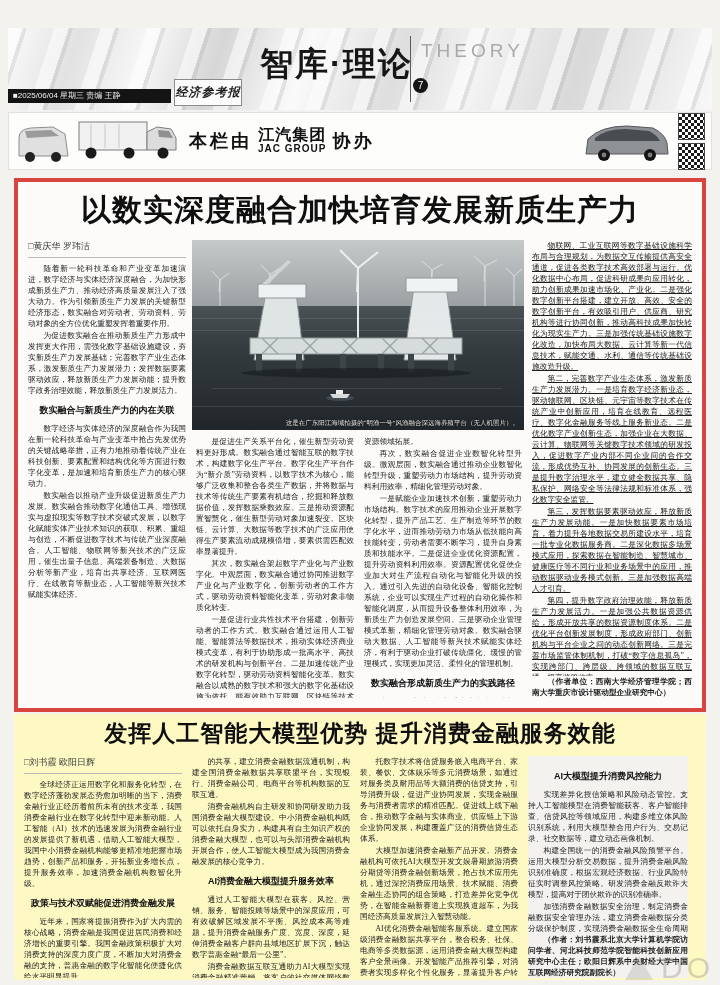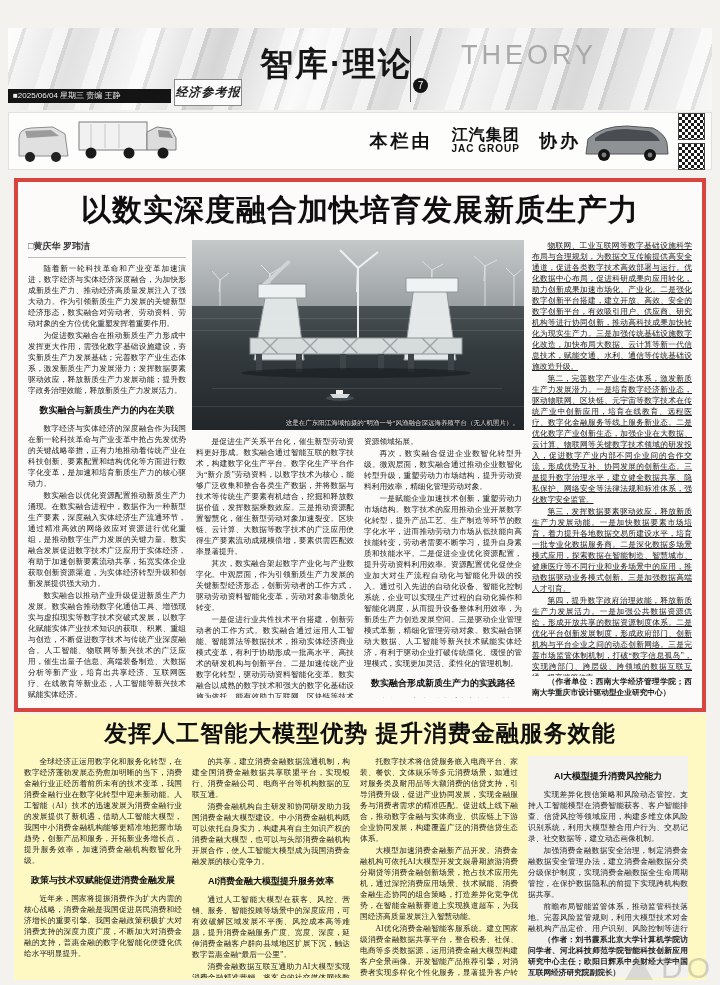--- a/index.html
+++ b/index.html
@@ -8,50 +8,50 @@
   
   .masthead{position:absolute;top:28px;left:8px;width:704px;height:82px;overflow:hidden;
     background:
       linear-gradient(108deg,#fbfbfb 0%,#e2e2e2 10%,#f7f7f7 20%,#d6d6d6 30%,#fafafa 42%,#dedede 55%,#f3f3f3 66%,#d9d9d9 80%,#f8f8f8 100%);}
   .masthead:after{content:"";position:absolute;inset:0;
       background:repeating-linear-gradient(108deg,rgba(255,255,255,.55) 0 14px,rgba(140,140,140,.18) 14px 18px,rgba(255,255,255,0) 18px 44px);}
   .section-title{position:absolute;left:252px;top:14px;font-family:"Liberation Sans",sans-serif;
       font-weight:bold;font-size:33px;letter-spacing:2px;color:#161616;z-index:2;}
   .mast-divider{position:absolute;left:402px;top:8px;width:1px;height:66px;background:#5a5a5a;z-index:2;}
   .theory{position:absolute;left:413px;top:12px;font-family:"Liberation Sans",sans-serif;
-      font-size:27px;letter-spacing:4px;color:#a9a9a9;font-weight:400;z-index:2;margin-left:40px;}
+      font-size:19px;letter-spacing:4px;color:#a9a9a9;font-weight:400;z-index:2;}
   .page-circle{position:absolute;left:405px;top:50px;width:15px;height:15px;border-radius:50%;
       background:#141414;color:#fff;font-family:"Liberation Sans",sans-serif;font-size:10px;
       line-height:15px;text-align:center;z-index:3;}
   .date-bar{position:absolute;left:0;bottom:7px;width:158px;height:14px;background:#141414;color:#eee;
       font-family:"Liberation Sans",sans-serif;font-size:8px;line-height:14px;padding-left:5px;z-index:2;white-space:nowrap;overflow:hidden;}
   .paper-logo{position:absolute;left:166px;bottom:4px;width:66px;height:25px;background:#fcfcfc;
       border:1px solid #8a8a8a;display:flex;align-items:center;justify-content:center;z-index:2;
       font-weight:bold;font-style:italic;font-size:12px;color:#1d1d1d;letter-spacing:1px;}
   
   .sponsor{position:absolute;top:112px;left:8px;width:704px;height:58px;background:#fdfdfc;
       border:1px solid #e2e1df;box-sizing:border-box;display:flex;align-items:center;}
   .sp-left{width:180px;height:54px;flex:0 0 auto;}
-  .sp-center{flex:1;display:flex;align-items:center;justify-content:flex-end;gap:19px;
+  .sp-center{flex:1;display:flex;align-items:center;justify-content:flex-start;gap:6px;
       font-family:"Liberation Sans",sans-serif;color:#111;}
   .sp-word{font-size:18px;font-weight:bold;letter-spacing:3px;}
   .sp-logo{text-align:center;line-height:1.05;}
   .sp-logo .cn{font-size:16px;font-weight:900;letter-spacing:1px;}
   .sp-logo .en{font-size:10px;font-weight:900;letter-spacing:1px;}
   .sp-right{flex:0 0 auto;display:flex;align-items:center;gap:5px;margin-right:6px;}
   .qr-stack{display:flex;flex-direction:column;gap:3px;}
   .qr{width:25px;height:25px;border:1px solid #444;background:
       repeating-conic-gradient(#1b1b1b 0% 25%,#fff 0% 50%) 0 0/6px 6px;}
   
   .article1{position:absolute;top:178px;left:14px;width:692px;height:534px;background:#fcfbfa;
       border:4px solid #d8453e;box-sizing:border-box;}
   .a1-title{position:absolute;top:8px;left:0;width:100%;text-align:center;
       font-family:"Liberation Sans",sans-serif;font-weight:900;font-size:30px;letter-spacing:1px;color:#0f0f0f;}
   .col{position:absolute;overflow:hidden;}
-  .byline{font-family:"Liberation Sans",sans-serif;font-weight:bold;font-size:9px;color:#3a3a3a;
+  .byline{font-family:"Liberation Sans",sans-serif;font-weight:normal;font-size:9px;color:#3a3a3a;
       border-bottom:1px solid #b9b9b9;padding-bottom:4px;margin-bottom:5px;}
   .para{font-size:7.7px;line-height:11px;text-align:justify;text-indent:2em;margin:0 0 1px 0;color:#212121;}
   .subhead{font-family:"Liberation Sans",sans-serif;font-weight:bold;font-size:9px;line-height:12px;
       text-align:center;margin:8px 0 7px 0;color:#101010;}
   .affil{position:absolute;left:0;right:0;bottom:0;font-size:7.7px;line-height:11px;font-weight:bold;
       text-align:justify;text-indent:2em;background:inherit;}
   .photo{position:absolute;left:174px;top:58px;width:332px;height:190px;overflow:hidden;}
   .photo-caption{position:absolute;right:5px;bottom:3px;max-width:320px;color:#e3e3e0;font-size:6.5px;
       line-height:8px;text-shadow:0 0 2px #000;text-align:right;}
   
@@ -128,21 +128,20 @@
 
     <div class="col" style="left:10px;top:58px;width:158px;height:458px;">
       <div class="byline">□黄庆华 罗玮洁</div>
       <div>
           <p class="para">随着新一轮科技革命和产业变革加速演进，数字经济与实体经济深度融合，为加快形成新质生产力、推动经济高质量发展注入了强大动力。作为引领新质生产力发展的关键新型经济形态，数实融合对劳动者、劳动资料、劳动对象的全方位优化重塑发挥着重要作用。</p>
           <p class="para">为促进数实融合在推动新质生产力形成中发挥更大作用，需强化数字基础设施建设，夯实新质生产力发展基础；完善数字产业生态体系，激发新质生产力发展潜力；发挥数据要素驱动效应，释放新质生产力发展动能；提升数字政务治理效能，释放新质生产力发展活力。</p>
         </div>
       <h3 class="subhead">数实融合与新质生产力的内在关联</h3>
       <div>
           <p class="para">数字经济与实体经济的深度融合作为我国在新一轮科技革命与产业变革中抢占先发优势的关键战略举措，正有力地推动着传统产业在科技创新、要素配置和结构优化等方面进行数字化变革，是加速和培育新质生产力的核心驱动力。</p>
-          <p class="para">数实融合以优化资源配置推动新质生产力涌现。在数实融合进程中，数据作为一种新型生产要素，深度融入实体经济生产流通环节，通过精准高效的网络效应对资源进行优化重组，是推动数字生产力发展的关键力量。数实融合发展促进数字技术广泛应用于实体经济，有助于加速创新要素流动共享，拓宽实体企业获取创新资源渠道，为实体经济转型升级和创新发展提供强大动力。</p>
           <p class="para">数实融合以推动产业升级促进新质生产力发展。数实融合推动数字化通信工具、增强现实与虚拟现实等数字技术突破式发展，以数字化赋能实体产业技术知识的获取、积累、重组与创造，不断促进数字技术与传统产业深度融合。人工智能、物联网等新兴技术的广泛应用，催生出量子信息、高端装备制造、大数据分析等新产业，培育出共享经济、互联网医疗、在线教育等新业态，人工智能等新兴技术赋能实体经济。</p>
         </div>
 
     </div>
 
     <div class="photo">
       <svg width="332" height="190" viewBox="0 0 332 190">
         <defs>
           <linearGradient id="sky" x1="0" y1="0" x2="0" y2="1">
             <stop offset="0" stop-color="#c6c9ca"></stop>
@@ -223,21 +222,21 @@
           <path d="M138,154 L158,154 L155,158 L141,158 Z" fill="#d9dcdc"></path>
           <rect x="144" y="150" width="7" height="4" fill="#eceeee"></rect>
         </g>
       </svg>
       <div class="photo-caption">这是在广东阳江海域拍摄的“明渔一号”风渔融合深远海养殖平台（无人机照片）。</div>
     </div>
 
     <div class="col" style="left:178px;top:254px;width:158px;height:262px;">
       <div>
           <p class="para">是促进生产关系平台化，催生新型劳动资料更好形成。数实融合通过智能互联的数字技术，构建数字化生产平台。数字化生产平台作为“新介质”劳动资料，以数字技术为核心，能够广泛收集和整合各类生产数据，并将数据与技术等传统生产要素有机结合，挖掘和释放数据价值，发挥数据乘数效应。三是推动资源配置智慧化，催生新型劳动对象加速裂变。区块链、云计算、大数据等数字技术的广泛应用使得生产要素流动成规模倍增，要素供需匹配效率显著提升。</p>
-          <p class="para">其次，数实融合架起数字产业化与产业数字化。中观层面，作为引领新质生产力发展的关键新型经济形态，创新劳动者的工作方式，驱动劳动资料智能化变革，劳动对象非物质化转变。</p>
+          <p class="para">其次，数实融合架起数字产业化与产业数字化。中观层面，数实融合通过协同推进数字产业化与产业数字化，创新劳动者的工作方式，驱动劳动资料智能化变革，劳动对象非物质化转变。</p>
           <p class="para">一是促进行业共性技术平台搭建，创新劳动者的工作方式。数实融合通过运用人工智能、智能算法等数据技术，推动实体经济商业模式变革，有利于协助形成一批高水平、高技术的研发机构与创新平台。二是加速传统产业数字化转型，驱动劳动资料智能化变革。数实融合以成熟的数字技术和强大的数字化基础设施为依托，能有效助力互联网、区块链等技术手段渗透进传统产业，促进实体经济由“产品制造”向“制造服务”转变，推动传统产业数字化转型。三是优化数字产业布局，促进劳动对象非物质化转型。数实融合以数字技术为动力，培育出大数据服务、互联网医疗等一系列以数字技术为基础的数字经济新业态，有利于构建协同创新的数字产业生态体系，以产业生态化为特征的新质生产体系，推动数字技术与传统劳动对象深度融合，加速劳动对象向数据、信息以及知识等非物质形态拓展。</p>
         </div>
     </div>
 
     <div class="col" style="left:346px;top:254px;width:158px;height:262px;">
       <p class="para" style="text-indent:0;">资源领域拓展。</p>
       <div>
           <p class="para">再次，数实融合促进企业数智化转型升级。微观层面，数实融合通过推动企业数智化转型升级，重塑劳动力市场结构，提升劳动资料利用效率，精细化管理劳动对象。</p>
           <p class="para">一是赋能企业加速技术创新，重塑劳动力市场结构。数字技术的应用推动企业开展数字化转型，提升产品工艺、生产制造等环节的数字化水平，进而推动劳动力市场从低技能向高技能转变，劳动者需要不断学习，提升自身素质和技能水平。二是促进企业优化资源配置，提升劳动资料利用效率。资源配置优化促使企业加大对生产流程自动化与智能化升级的投入。通过引入先进的自动化设备、智能化控制系统，企业可以实现生产过程的自动化操作和智能化调度，从而提升设备整体利用效率，为新质生产力创造发展空间。三是驱动企业管理模式革新，精细化管理劳动对象。数实融合驱动大数据、人工智能等新兴技术赋能实体经济，有利于驱动企业打破传统僵化、缓慢的管理模式，实现更加灵活、柔性化的管理机制。</p>
         </div>
@@ -255,20 +254,21 @@
           <p class="para">第四，提升数字政府治理效能，释放新质生产力发展活力。一是加强公共数据资源供给，形成开放共享的数据资源制度体系。二是优化平台创新发展制度，形成政府部门、创新机构与平台企业之间的动态创新网络。三是完善市场监管体制机制，打破“数字信息孤岛”，实现跨部门、跨层级、跨领域的数据互联互通，提高监管效率。</p>
         </div>
       <div class="affil" style="background:#fcfbfa;">（作者单位：西南大学经济管理学院；西南大学重庆市设计驱动型企业研究中心）</div>
     </div>
   </div>
 
   <div class="article2">
     <div class="a2-title">发挥人工智能大模型优势 提升消费金融服务效能</div>
 
     <div class="col" style="left:10px;top:42px;width:158px;height:222px;">
+      <div class="byline">□刘书霞 欧阳日辉</div>
       <div>
           <p class="para">全球经济正运用数字化和服务化转型，在数字经济蓬勃发展态势愈加明晰的当下，消费金融行业正经历着前所未有的技术变革，我国消费金融行业在数字化转型中迎来新动能。人工智能（AI）技术的迅速发展为消费金融行业的发展提供了新机遇，借助人工智能大模型，我国中小消费金融机构能够更精准地把握市场趋势，创新产品和服务，开拓新业务增长点，提升服务效率，加速消费金融机构数智化升级。</p>
         </div>
       <h3 class="subhead">政策与技术双赋能促进消费金融发展</h3>
       <div>
           <p class="para">近年来，国家将提振消费作为扩大内需的核心战略，消费金融是我国促进居民消费和经济增长的重要引擎。我国金融政策积极扩大对消费支持的深度力度广度，不断加大对消费金融的支持，普惠金融的数字化智能化便捷化供给水平明显提升。</p>
         </div>
     </div>
 
     <div class="col" style="left:178px;top:42px;width:158px;height:222px;">
@@ -288,20 +288,21 @@
           <p class="para">托数字技术将信贷服务嵌入电商平台、家装、餐饮、文体娱乐等多元消费场景，如通过对服务类及耐用品等大额消费的信贷支持，引导消费升级，促进产业协同发展，实现金融服务与消费者需求的精准匹配。促进线上线下融合，推动数字金融与实体商业、供应链上下游企业协同发展，构建覆盖广泛的消费信贷生态体系。</p>
           <p class="para">大模型加速消费金融新产品开发。消费金融机构可依托AI大模型开发文娱暑期旅游消费分期贷等消费金融创新场景，抢占技术应用先机，通过深挖消费应用场景、技术赋能、消费金融生态协同的组合策略，打造差异化竞争优势，在智能金融新赛道上实现换道超车，为我国经济高质量发展注入智慧动能。</p>
           <p class="para">AI优化消费金融智能客服系统。建立国家级消费金融数据共享平台，整合税务、社保、电商等多类数据源，运用消费金融大模型构建客户全景画像。开发智能产品推荐引擎，对消费者实现多样化个性化服务，显著提升客户转化率。在客户服务领域，大模型可以极大提升智能客服的能力，智能化客服系统不仅能够24小时不间断服务，还能通过情绪识别功能提供更加人性化的服务。</p>
         </div>
     </div>
 
     <div class="col" style="left:514px;top:42px;width:160px;height:222px;background:#f3f2ef;">
       <h3 class="subhead" style="margin-top:14px;">AI大模型提升消费风控能力</h3>
       <div>
           <p class="para">实现差异化授信策略和风险动态管控。支持人工智能模型在消费智能获客、客户智能排查、信贷风控等领域应用，构建多维立体风险识别系统，利用大模型整合用户行为、交易记录、社交数据等，建立动态画像机制。</p>
+          <p class="para">构建全国统一的消费金融风险预警平台。运用大模型分析交易数据，提升消费金融风险识别准确度，根据宏观经济数据、行业风险特征实时调整风控策略。研发消费金融反欺诈大模型，提高对于团伙欺诈的识别准确率。</p>
           <p class="para">加强消费金融数据安全治理，制定消费金融数据安全管理办法，建立消费金融数据分类分级保护制度，实现消费金融数据全生命周期管控，在保护数据隐私的前提下实现跨机构数据共享。</p>
           <p class="para">前瞻布局智能监管体系，推动监管科技落地。完善风险监管规则，利用大模型技术对金融机构产品定价、用户识别、风险控制等进行全流程穿透式监管，强化模型全生命周期管理，完善监管制度保障，推动AI技术安全应用符合监管要求。</p>
         </div>
       <div class="affil" style="background:#f3f2ef;">（作者：刘书霞系北京大学计算机学院访问学者、河北科技师范学院智能科技创新应用研究中心主任；欧阳日辉系中央财经大学中国互联网经济研究院副院长）</div>
     </div>
   </div>
 
   <div class="watermark">
     <span class="wm-tri"></span>
     <span>DO</span>

